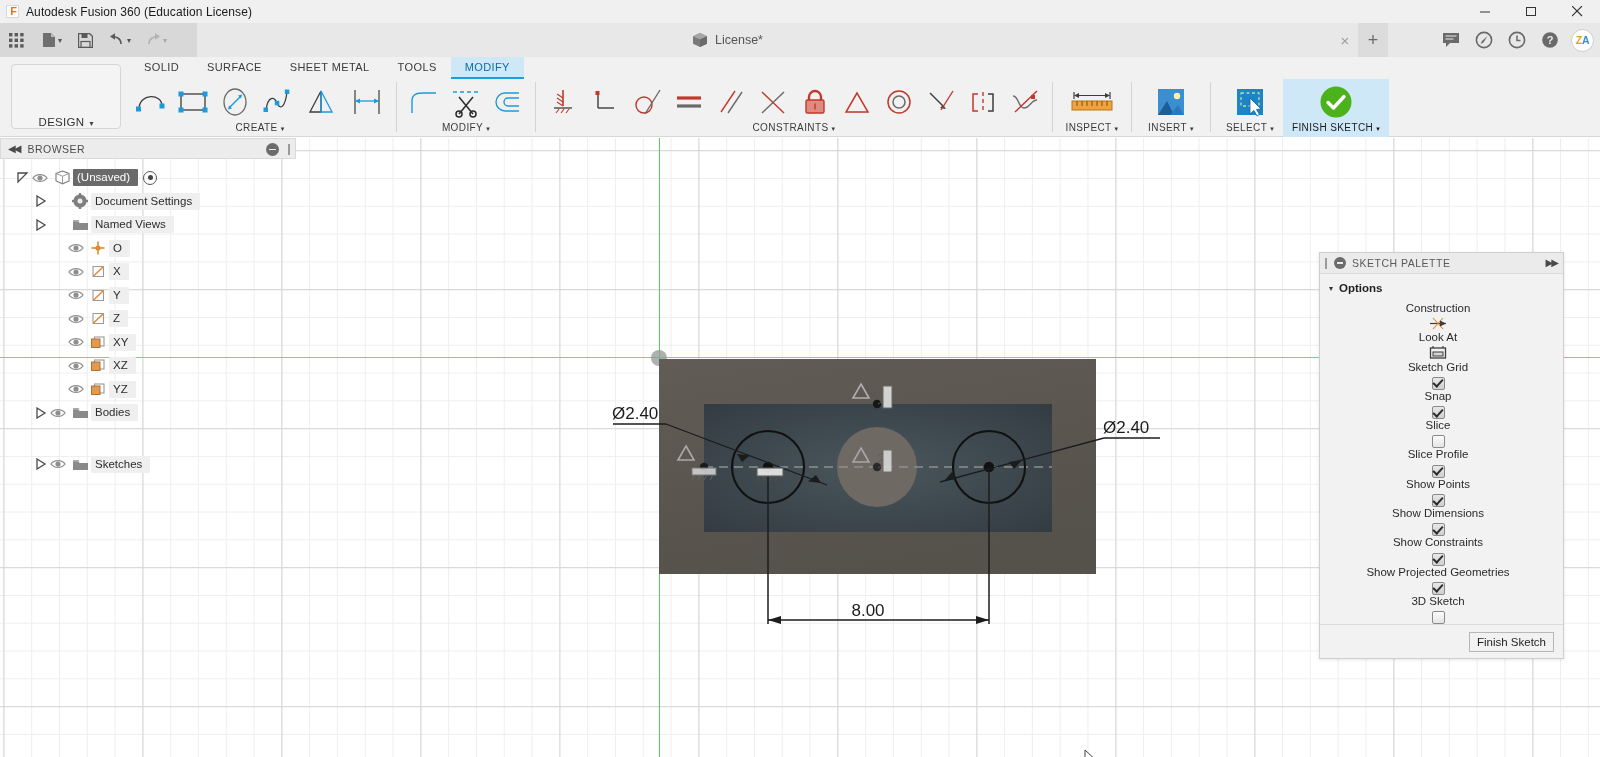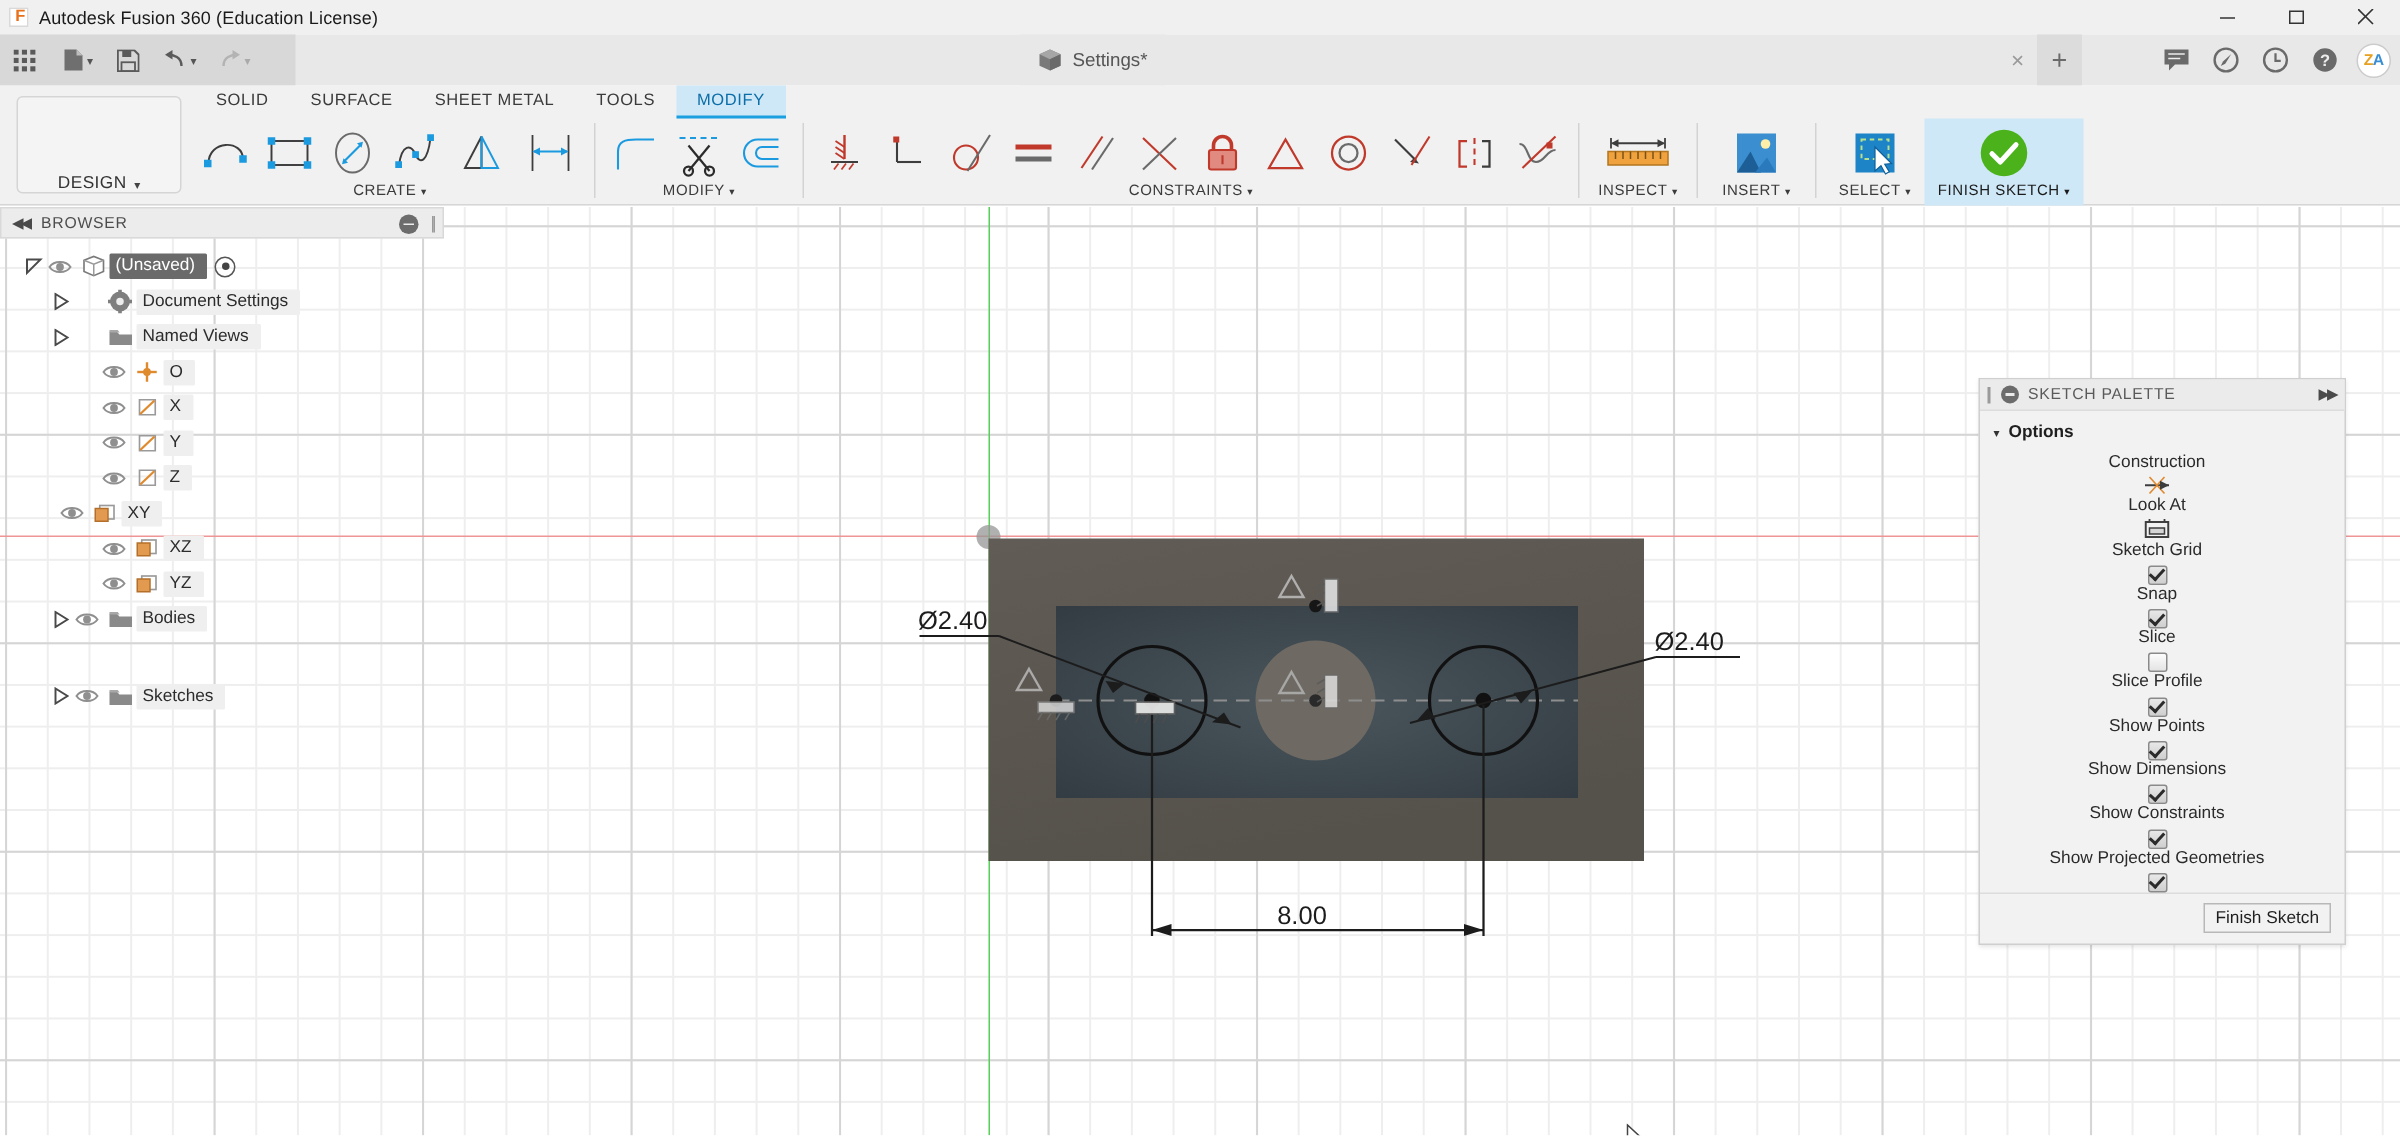--- a/index.html
+++ b/index.html
@@ -359,21 +359,21 @@
         <span class="qat-caret dim">▾</span>
       </div>
     </div>
 
     <div class="doc-tab">
       <svg width="16" height="16" viewBox="0 0 16 16">
         <path d="M8 1 L15 4.2 L15 11.8 L8 15 L1 11.8 L1 4.2 Z" fill="#7a7a7a"></path>
         <path d="M8 1 L15 4.2 L8 7.5 L1 4.2 Z" fill="#a6a6a6"></path>
         <path d="M8 7.5 L15 4.2 L15 11.8 L8 15 Z" fill="#6a6a6a"></path>
       </svg>
-      <span class="doc-tab-label">Settings*</span>
+      <span class="doc-tab-label">License*</span>
     </div>
     <div class="tab-close">×</div>
     <div class="tab-plus">+</div>
 
     <div class="qat-right">
       <div class="qat-ricon">
         <svg width="18" height="16" viewBox="0 0 18 16">
           <path d="M1 1 h16 v10 h-9 l-4 4 v-4 h-3 z" fill="#6a6a6a"></path>
           <g stroke="#ededed" stroke-width="1">
               <line x1="3.5" y1="4" x2="14.5" y2="4"></line>
@@ -924,21 +924,21 @@
             </svg>
           </span>
           <span class="br-ico">
             <svg width="16" height="15" viewBox="0 0 16 15">
               <path d="M3 2.5 h10.5 v10 h-10.5 z" fill="none" stroke="#9a9a9a" stroke-width="1.1"></path>
               <line x1="3.5" y1="12" x2="13" y2="3" stroke="#e08a2e" stroke-width="1.5"></line>
             </svg>
           </span>
           <span class="br-lbl">Z</span>
         </div>
-        <div class="br-row" style="padding-left: 24px;">
+        <div class="br-row" style="padding-left: 52px;">
           <span class="br-arrow"></span>
           <span class="br-eye">
             <svg width="16" height="14" viewBox="0 0 16 14">
               <path d="M1 7 C4 2.5 12 2.5 15 7 C12 11.5 4 11.5 1 7 Z" fill="none" stroke="#8f8f8f" stroke-width="1.3"></path>
               <circle cx="8" cy="7" r="2.6" fill="#8f8f8f"></circle>
             </svg>
           </span>
           <span class="br-ico">
             <svg width="16" height="15" viewBox="0 0 16 15">
               <rect x="4.5" y="2" width="9.5" height="9" fill="none" stroke="#9a9a9a" stroke-width="1.1"></rect>
@@ -1081,19 +1081,23 @@
           <span class="pal-check on"></span>
         </div>
         <div class="pal-row">
           <span class="pal-row-label">Show Constraints</span>
           <span class="pal-check on"></span>
         </div>
         <div class="pal-row">
           <span class="pal-row-label">Show Projected Geometries</span>
           <span class="pal-check on"></span>
         </div>
+        <div class="pal-row">
+          <span class="pal-row-label">3D Sketch</span>
+          <span class="pal-check"></span>
+        </div>
       </div>
     <div class="pal-foot">
       <button class="pal-finish-btn">Finish Sketch</button>
     </div>
   </div>
 
 </div>
 
 </body></html>

